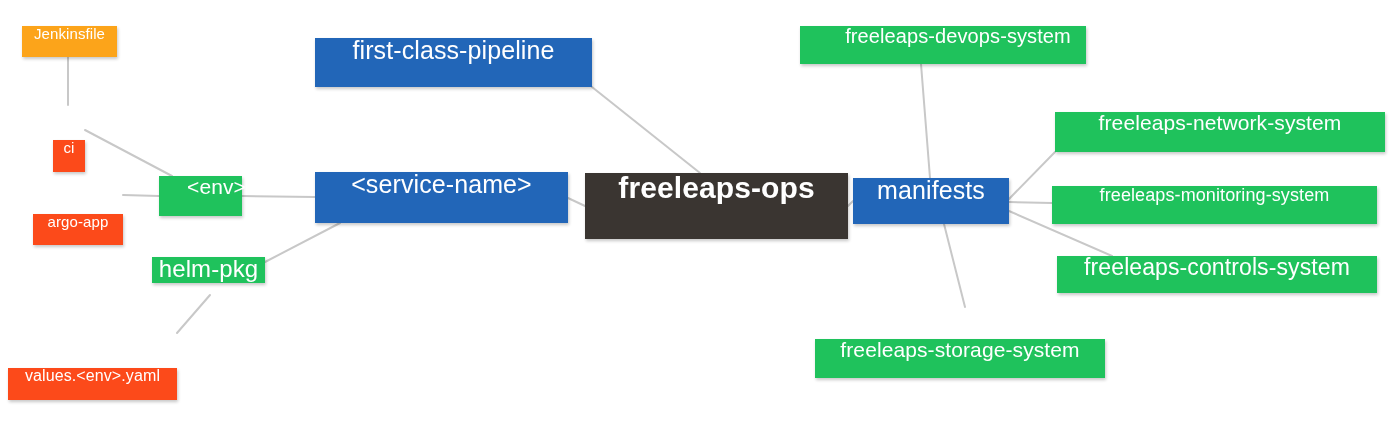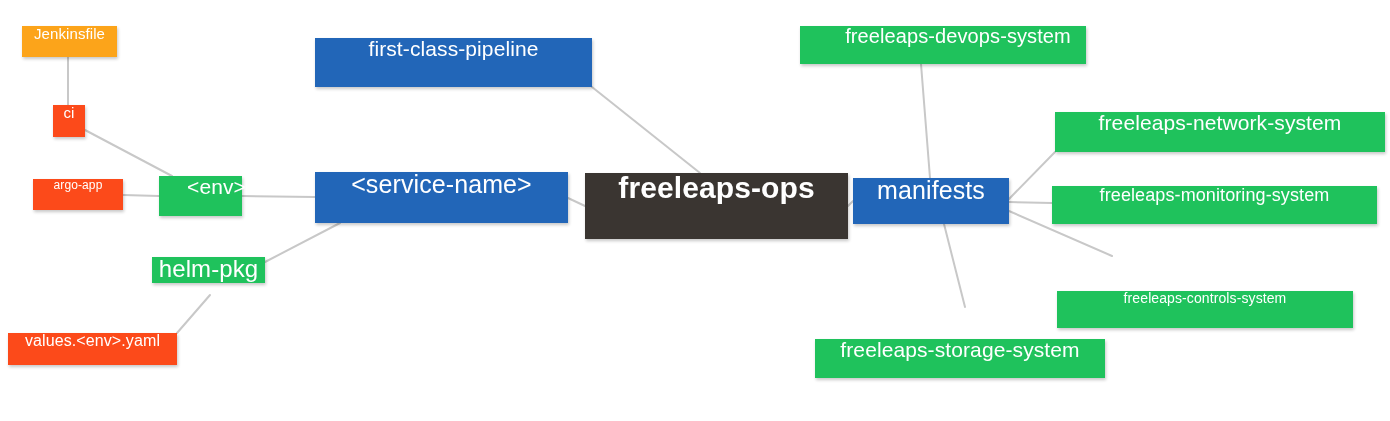--- a/index.html
+++ b/index.html
@@ -32,21 +32,21 @@
     color: #ffffff;
     white-space: nowrap;
     box-shadow: 1px 2px 3px rgba(0,0,0,0.22);
     line-height: 1;
     letter-spacing: 0.1px;
     cursor: pointer;
   }
   .n-root   { background: #3a3531; font-weight: bold; }
   .n-blue   { background: #2266b8; }
   .n-green  { background: #1fc25c; }
-  .n-red    { background: #fc4a1a; }
+  .n-red    { background: #fc4a1a; margin-top: 35px; }
   .n-orange { background: #fca41a; }
 </style>
 </head>
 <body>
 
 <div id="canvas">
   <svg id="edges" viewBox="0 0 1390 421">
       <line x1="568" y1="198" x2="585" y2="206" stroke="#c8c8c8" stroke-width="2" stroke-linecap="round"></line>
       <line x1="592" y1="87" x2="700" y2="173" stroke="#c8c8c8" stroke-width="2" stroke-linecap="round"></line>
       <line x1="848" y1="206" x2="853" y2="201" stroke="#c8c8c8" stroke-width="2" stroke-linecap="round"></line>
@@ -62,53 +62,53 @@
       <line x1="1009" y1="211" x2="1112" y2="256" stroke="#c8c8c8" stroke-width="2" stroke-linecap="round"></line>
       <line x1="944" y1="224" x2="965" y2="307" stroke="#c8c8c8" stroke-width="2" stroke-linecap="round"></line>
     </svg>
   <div id="nodes">
       <div class="node n-root" style="left: 585px; top: 173px; width: 263px; height: 66px; font-size: 30px;">
         <span>freeleaps-ops</span>
       </div>
       <div class="node n-blue" style="left: 315px; top: 172px; width: 253px; height: 51px; font-size: 25px;">
         <span>&lt;service-name&gt;</span>
       </div>
-      <div class="node n-blue" style="left: 315px; top: 38px; width: 277px; height: 49px; font-size: 21px;">
+      <div class="node n-blue" style="left: 315px; top: 38px; width: 277px; height: 49px; font-size: 25px;">
         <span>first-class-pipeline</span>
       </div>
       <div class="node n-blue" style="left: 853px; top: 178px; width: 156px; height: 46px; font-size: 25px;">
         <span>manifests</span>
       </div>
       <div class="node n-green" style="left: 159px; top: 176px; width: 83px; height: 40px; font-size: 21px; padding-left: 32px;">
         <span>&lt;env&gt;</span>
       </div>
       <div class="node n-green" style="left: 152px; top: 257px; width: 113px; height: 26px; font-size: 24px;">
         <span>helm-pkg</span>
       </div>
       <div class="node n-red" style="left: 53px; top: 105px; width: 32px; height: 32px; font-size: 15px;">
         <span>ci</span>
       </div>
-      <div class="node n-red" style="left: 33px; top: 179px; width: 90px; height: 31px; font-size: 12px;">
+      <div class="node n-red" style="left: 33px; top: 179px; width: 90px; height: 31px; font-size: 15px;">
         <span>argo-app</span>
       </div>
       <div class="node n-red" style="left: 8px; top: 333px; width: 169px; height: 32px; font-size: 16px;">
         <span>values.&lt;env&gt;.yaml</span>
       </div>
       <div class="node n-orange" style="left: 22px; top: 26px; width: 95px; height: 31px; font-size: 15px;">
         <span>Jenkinsfile</span>
       </div>
       <div class="node n-green" style="left: 800px; top: 26px; width: 286px; height: 38px; font-size: 20px; padding-left: 30px;">
         <span>freeleaps-devops-system</span>
       </div>
       <div class="node n-green" style="left: 1055px; top: 112px; width: 330px; height: 40px; font-size: 21px;">
         <span>freeleaps-network-system</span>
       </div>
       <div class="node n-green" style="left: 1052px; top: 186px; width: 325px; height: 38px; font-size: 18px;">
         <span>freeleaps-monitoring-system</span>
       </div>
-      <div class="node n-green" style="left: 1057px; top: 256px; width: 296px; height: 37px; font-size: 14px; margin-top: 35px;">
+      <div class="node n-green" style="left: 1057px; top: 256px; width: 320px; height: 37px; font-size: 23px;">
         <span>freeleaps-controls-system</span>
       </div>
       <div class="node n-green" style="left: 815px; top: 307px; width: 290px; height: 39px; font-size: 21px; margin-top: 32px;">
         <span>freeleaps-storage-system</span>
       </div>
     </div>
 </div>
 
 </body></html>

